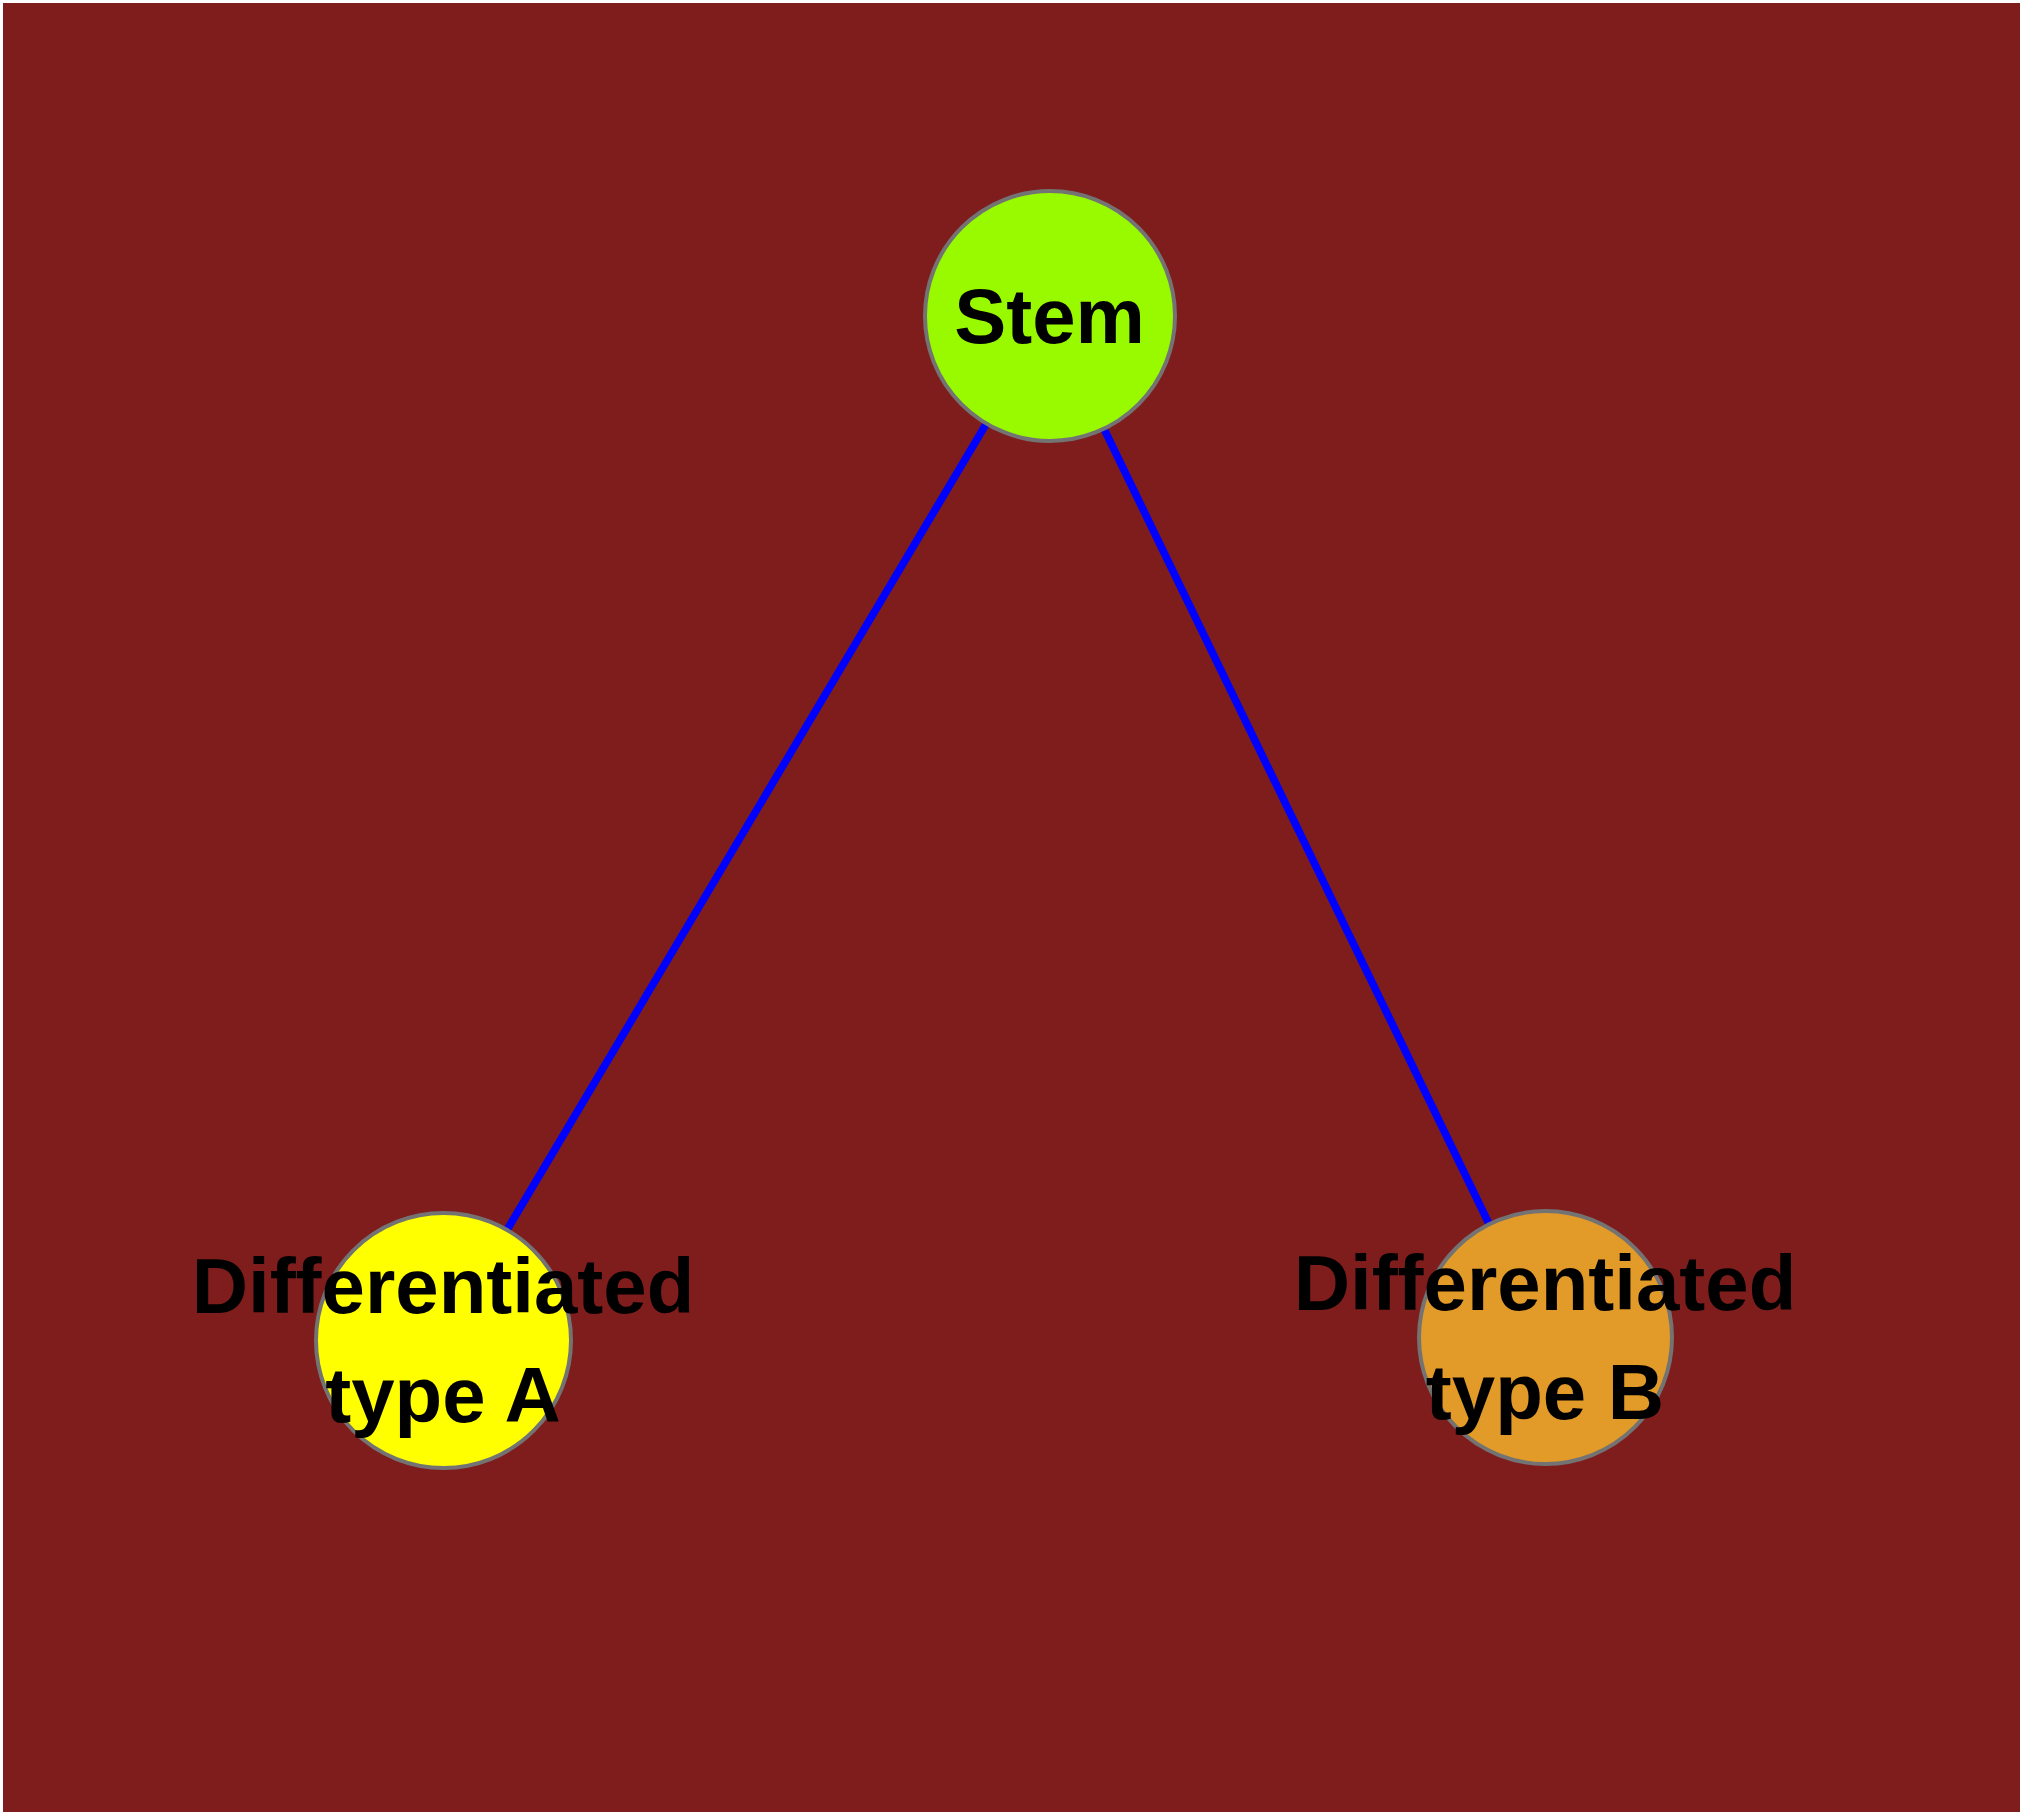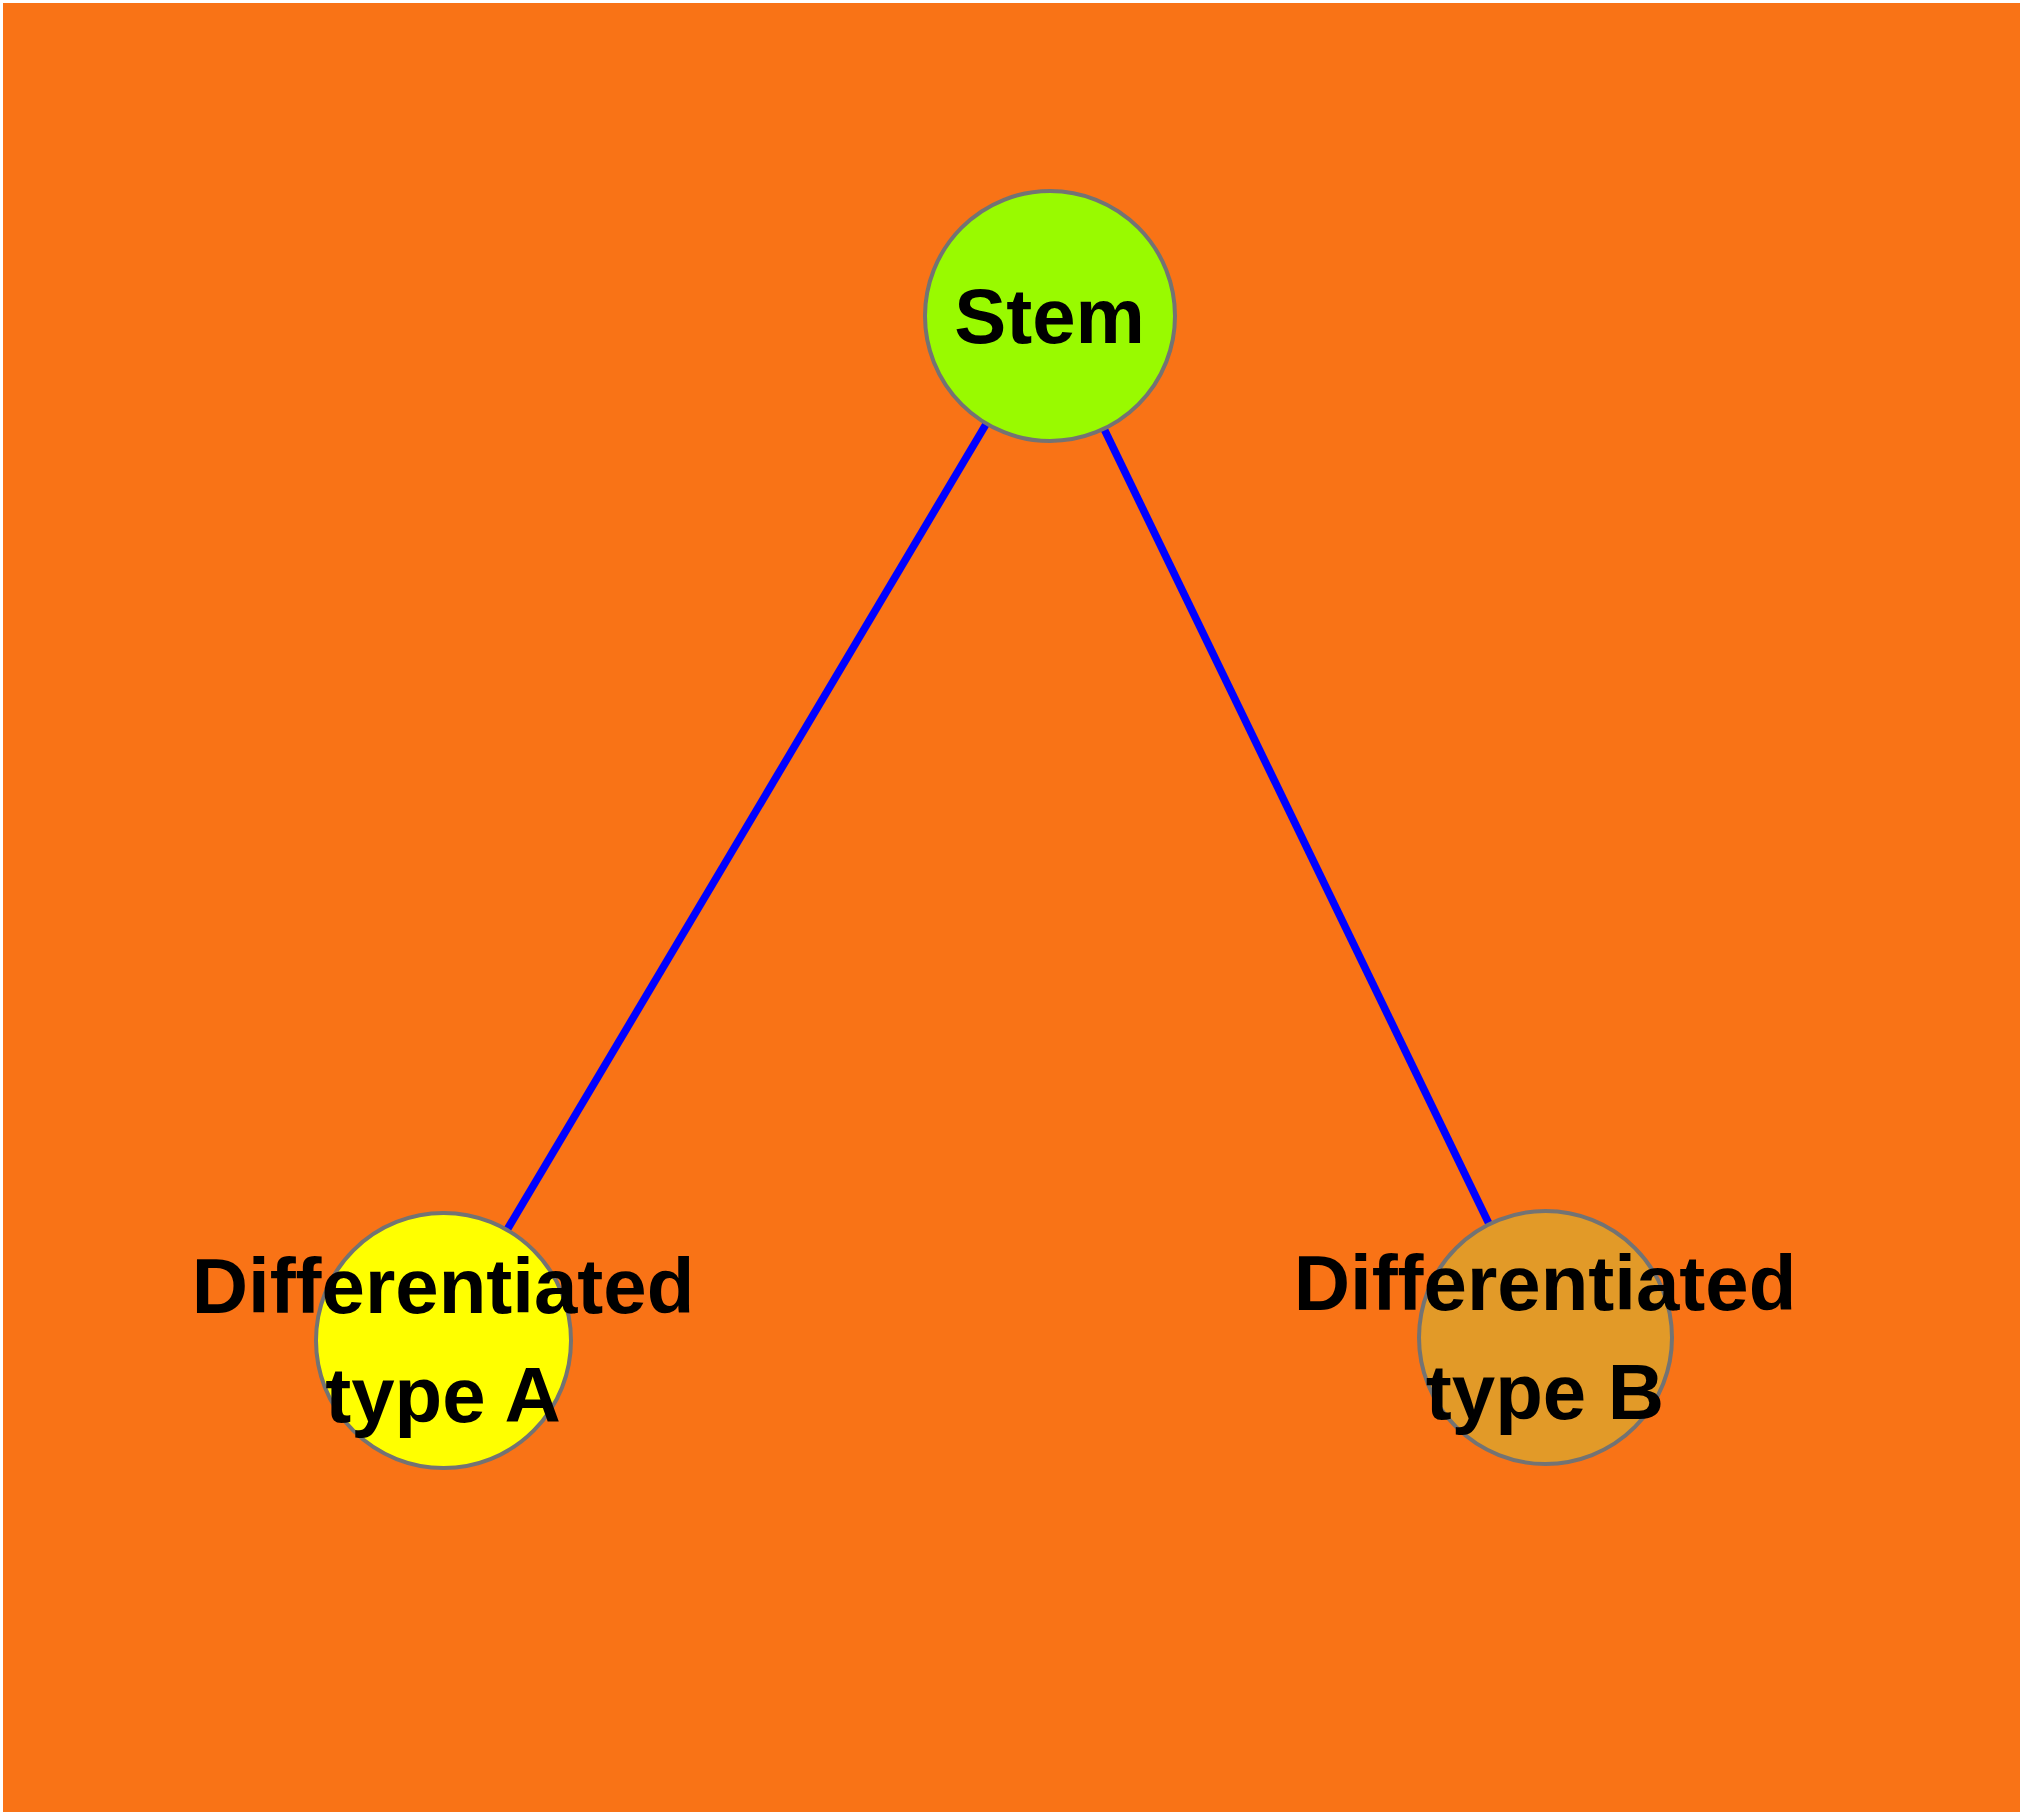--- a/index.html
+++ b/index.html
@@ -46,21 +46,21 @@
     white-space: pre-line;
     pointer-events: none;
   }
   .node-stem   { left: 920px; top: 186px;  width: 246px; height: 246px; }
   .node-type-a { left: 311px;  top: 1208px; width: 251px; height: 251px; }
   .node-type-b { left: 1414px; top: 1206px; width: 249px; height: 249px; }
 </style>
 </head>
 <body>
 
-<div class="canvas" style="background: #f97316;">
+<div class="canvas" style="background: #7f1d1d;">
 
   <svg class="edges" viewBox="0 0 2384 2138" width="2021" height="1812">
     <line x1="1237" y1="371" x2="520" y2="1577" stroke-width="9" stroke="#0000FF"></line>
     <line x1="1237" y1="371" x2="1820" y2="1575" stroke-width="9" stroke="#0000FF"></line>
   </svg>
 
   <div class="node node-stem" style="background: rgb(153, 250, 0); border-color: rgb(115, 115, 115);">
     <span class="label">Stem</span>
   </div>
 

